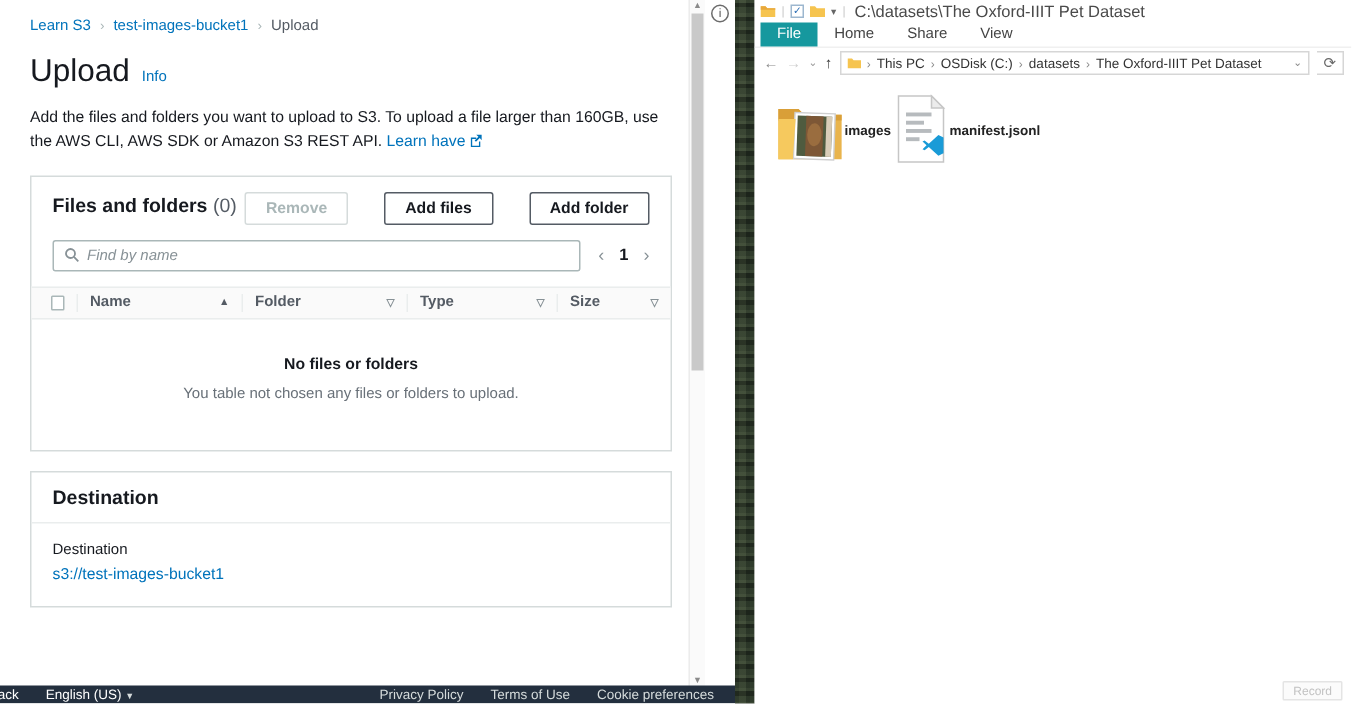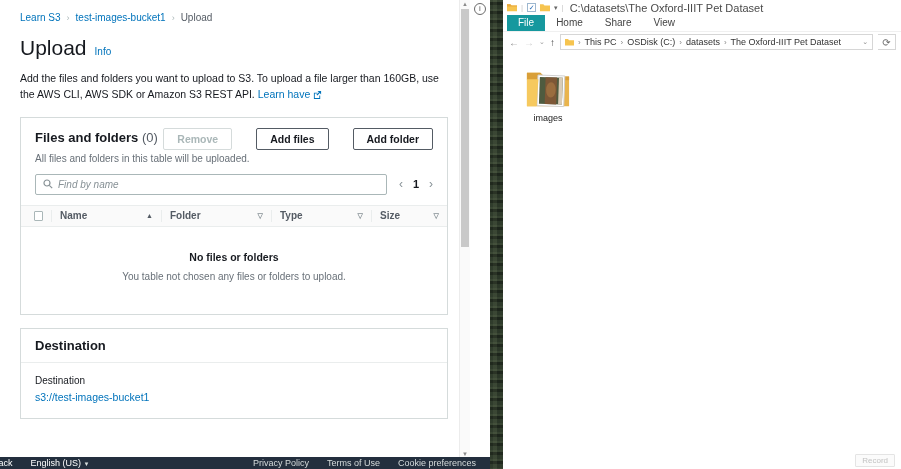--- a/index.html
+++ b/index.html
@@ -104,21 +104,21 @@
   .nav-back { color:#8a8a8a; } .nav-fwd { color:#cfcfcf; } .nav-drop { color:#9a9a9a; font-size:7px; }
   .nav-up { color:#3a3a3a; }
   .addr-box { flex:1; height:16px; border:1px solid #d6d6d6; display:flex; align-items:center;
               gap:4px; padding:0 4px; font-size:9px; color:#333; background:#fff; }
   .addr-crumbs { display:flex; align-items:center; gap:4px; flex:1; white-space:nowrap; overflow:hidden; }
   .addr-sep { color:#8a8a8a; font-size:8px; }
   .addr-drop { margin-left:auto; color:#8a8a8a; font-size:7px; }
   .refresh-box { width:18px; height:16px; border:1px solid #d6d6d6; border-left:none; display:flex;
                  align-items:center; justify-content:center; color:#6a6a6a; font-size:10px; cursor:pointer; }
   .x-files { display:flex; gap:16px; padding:8px 0 0 14px; }
-  .x-item { width:62px; display:flex; flex-direction:column; align-items:center; cursor:pointer; }
+  .x-item { width:62px; display:flex; flex-direction:row; align-items:center; cursor:pointer;font-weight:bold; }
   .x-item-icon { height:50px; display:flex; align-items:flex-end; justify-content:center; }
   .x-item-label { margin-top:3px; font-size:9px; color:#222; text-align:center; }
 
   .watermark { position:absolute; right:6px; bottom:2px; border:1px solid #e4e4e4; background:#fbfbfb;
                color:#c2c2c2; font-size:8px; padding:1px 6px; border-radius:1px; }
 </style>
 </head>
 <body>
 
 <div class="browser">
@@ -148,21 +148,20 @@
       <div class="card-head">
         <div>
           <span class="card-title">Files and folders </span><span class="card-title card-count">(0)</span>
         </div>
         <div class="btn-row">
           <button class="btn disabled">Remove</button>
           <button class="btn">Add files</button>
           <button class="btn">Add folder</button>
         </div>
       </div>
-      <div class="card-sub">All files and folders in this table will be uploaded.</div>
 
       <div class="search-row">
         <div class="search-box">
           <svg width="10" height="10" viewBox="0 0 10 10">
               <circle cx="4" cy="4" r="3" fill="none" stroke="#879196" stroke-width="1.2"></circle>
               <line x1="6.3" y1="6.3" x2="9.2" y2="9.2" stroke="#879196" stroke-width="1.2"></line>
             </svg>
           <input placeholder="Find by name" style="">
         </div>
         <div class="pagination">
@@ -297,17 +296,33 @@
             <rect x="21" y="14" width="12" height="28" fill="#7d5736"></rect>
             <ellipse cx="27" cy="27" rx="5" ry="8" fill="#9a6d3f"></ellipse>
             <rect x="35" y="14" width="4" height="28" fill="#d9cdb8"></rect>
           </g>
           <path d="M2 16 h12 l-2 28 H2z" fill="#f6c95e"></path>
         </svg>
       </div>
       <div class="x-item-label">images</div>
     </div>
 
+    <div class="x-item">
+      <div class="x-item-icon">
+        <svg width="38" height="48" viewBox="0 0 38 48">
+          <path d="M4 2 h22 l8 8 v36 H4z" fill="#fff" stroke="#c6c6c6" stroke-width="1"></path>
+          <path d="M26 2 l8 8 h-8z" fill="#ececec" stroke="#c6c6c6" stroke-width="1"></path>
+          <rect x="9" y="13" width="17" height="2.6" fill="#b7bbbe"></rect>
+          <rect x="9" y="18.5" width="12" height="2.6" fill="#b7bbbe"></rect>
+          <rect x="9" y="24" width="17" height="2.6" fill="#b7bbbe"></rect>
+          <rect x="9" y="29.5" width="9" height="2.6" fill="#b7bbbe"></rect>
+          <g transform="translate(20,28)">
+            <path d="M10.6 0 L4.2 5.8 1.4 3.6 0 4.3 2.7 6.9 0 9.5 1.4 10.2 4.2 8 10.6 13.8 14 12.2 V1.6 Z" fill="#1a9bd7"></path>
+          </g>
+        </svg>
+      </div>
+      <div class="x-item-label">manifest.jsonl</div>
+    </div>
 
   </div>
 
   <div class="watermark">Record</div>
 </div>
 
 </body></html>

